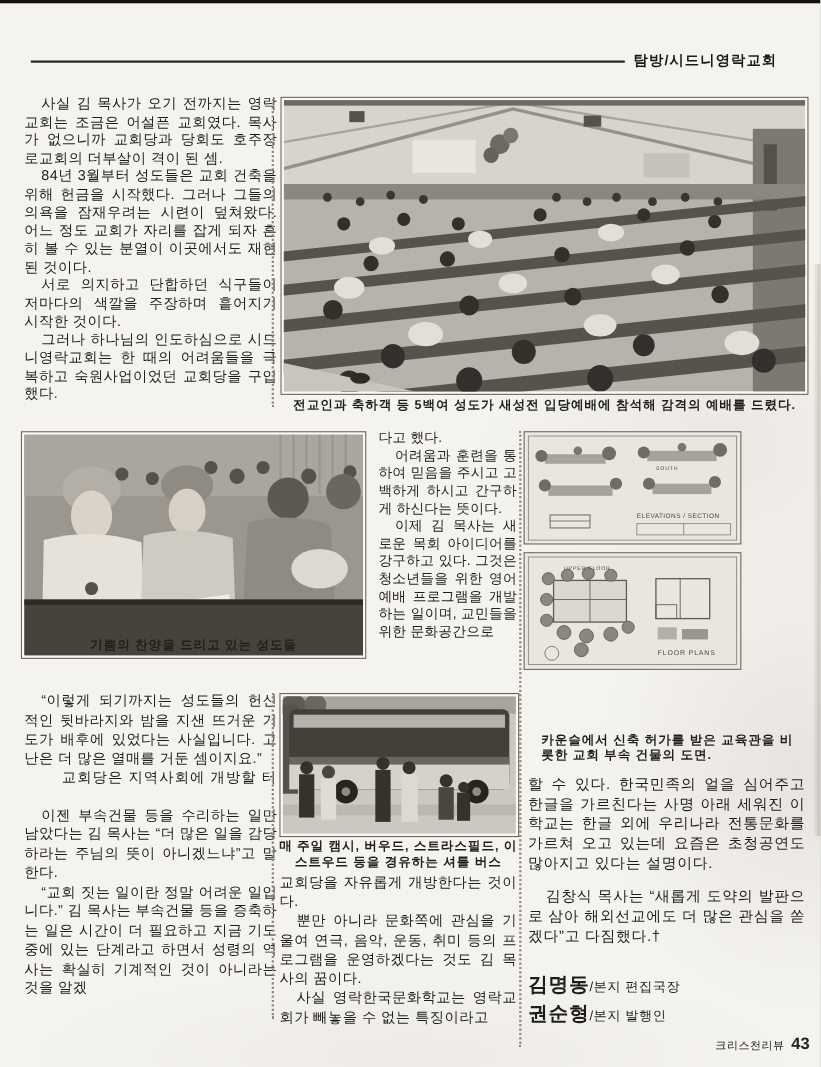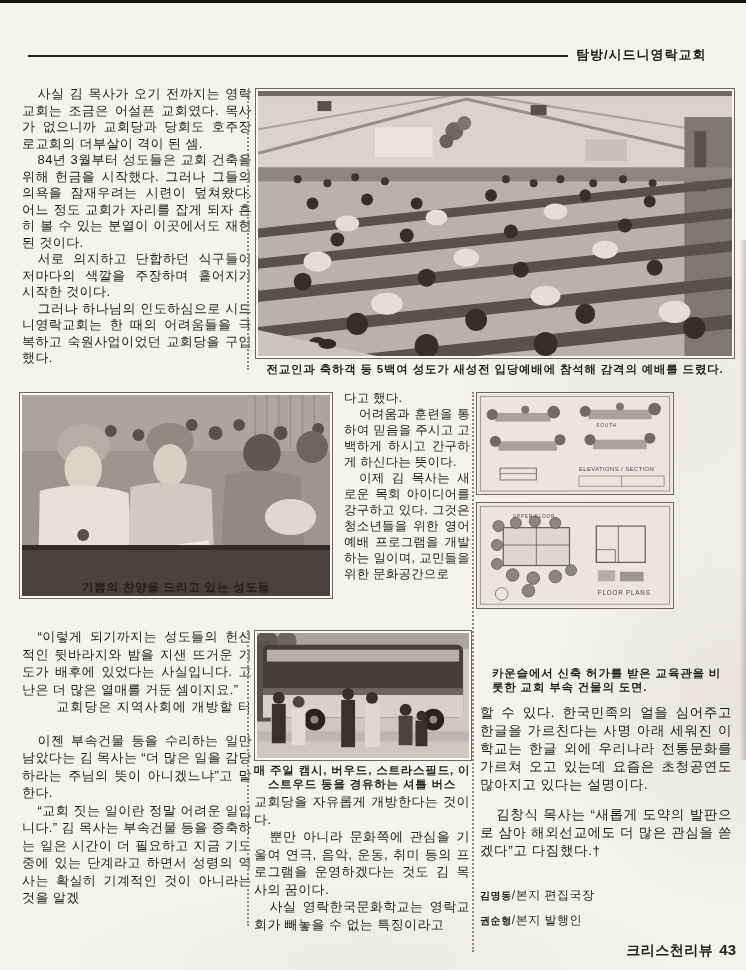--- a/index.html
+++ b/index.html
@@ -27,21 +27,21 @@
   .col-mid-top{left:344px;top:390px;width:126px;font-size:12.5px;line-height:16px;letter-spacing:.2px;}
   .col-left-bottom{left:22px;top:628px;width:230px;font-size:13px;line-height:17.5px;letter-spacing:.4px;}
   .col-left-bottom .quote{}
   .subhead{font-size:13px;font-weight:normal;letter-spacing:1px;text-indent:.6em;margin:0 0 16px 0;
     text-align:right;word-break:keep-all;}
   .col-mid-bottom{left:254px;top:793px;width:216px;font-size:13px;line-height:17.5px;letter-spacing:.4px;}
   .col-right-text{left:480px;top:704px;width:252px;font-size:13.5px;line-height:18px;letter-spacing:.6px;}
   .col-right-text p.gap{margin-top:12px;}
   .bylines{margin-top:26px;text-align:left;}
   .byline{margin-bottom:6px;}
-  .byline-name{font-weight:bold;font-size:10px;}
+  .byline-name{font-weight:bold;font-size:18px;}
   .byline-role{font-size:12px;letter-spacing:.5px;}
   
   .photo{position:absolute;background:#faf8f3;border:1px solid #6b675f;padding:2px;box-sizing:border-box;}
   .photo svg{display:block;width:100%;height:100%;}
   .main-photo{left:255px;top:88px;width:480px;height:271px;}
   .choir-photo{left:19px;top:392px;width:314px;height:207px;}
   .bus-photo{left:254px;top:630px;width:218px;height:131px;}
   .plans{position:absolute;left:476px;top:392px;width:198px;}
   .plans .panel{background:#efece5;border:1px solid #6b675f;padding:1px;margin-bottom:7px;}
   .plans .panel svg{display:block;width:100%;}
@@ -50,21 +50,21 @@
   .main-caption{left:255px;top:362px;width:480px;}
   .choir-caption{left:19px;top:580px;width:314px;}
   .bus-caption{left:250px;top:763px;width:224px;}
   .plans-caption{left:478px;top:666px;width:254px;text-align:left;padding-left:14px;box-sizing:border-box;}
   
   .vsep{position:absolute;width:0;border-left:2px dotted #8d897f;}
   .sep-a{left:247px;top:90px;height:280px;}
   .sep-b{left:247px;top:630px;height:296px;}
   .sep-c{left:472px;top:392px;height:560px;}
   .footer{position:absolute;left:540px;top:941px;width:196px;text-align:right;color:#23221f;}
-  .footer-mag{font-size:14px;font-weight:bold;letter-spacing:.5px;margin-top:19px;}
+  .footer-mag{font-size:10px;font-weight:normal;letter-spacing:.5px;margin-top:19px;}
   .footer-num{font-size:15px;font-weight:bold;margin-left:6px;}
 </style>
 </head>
 <body>
 
 <div class="page">
 
   <div class="top-edge"></div>
   <div class="right-shade"></div>
 

